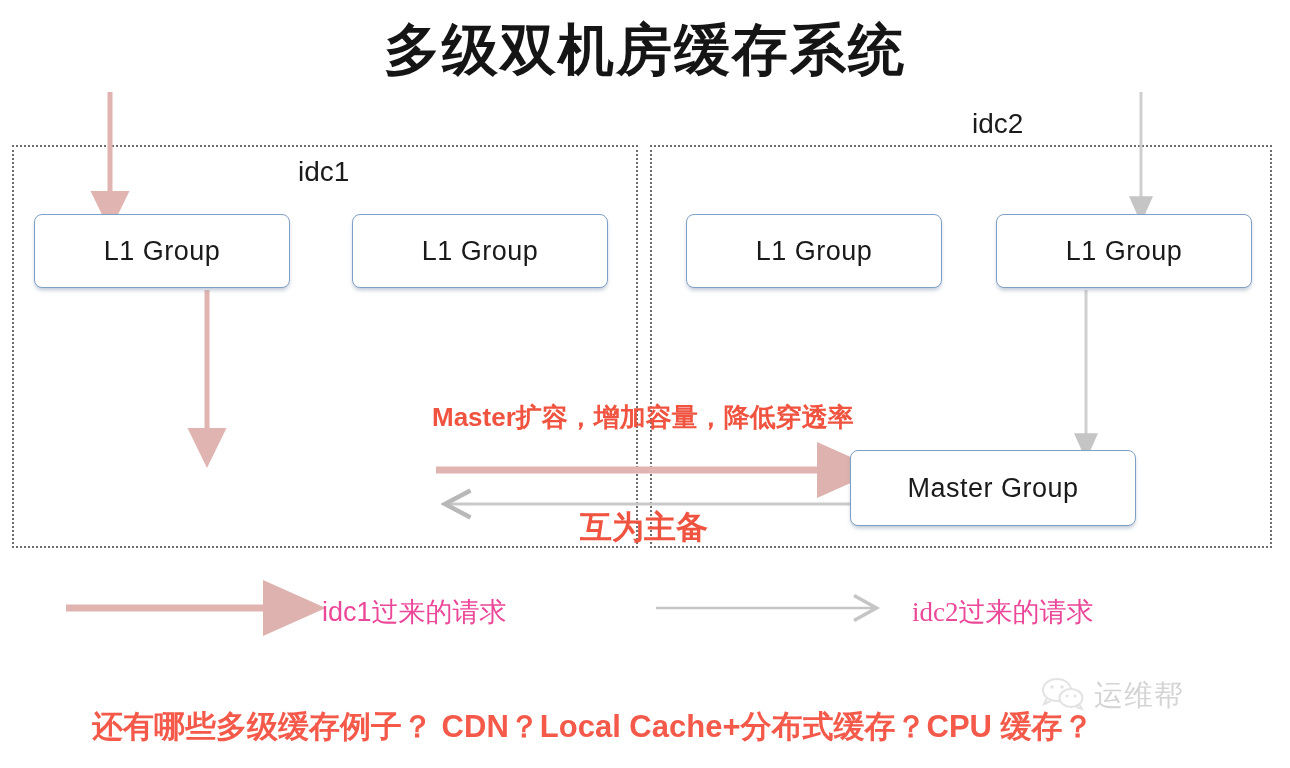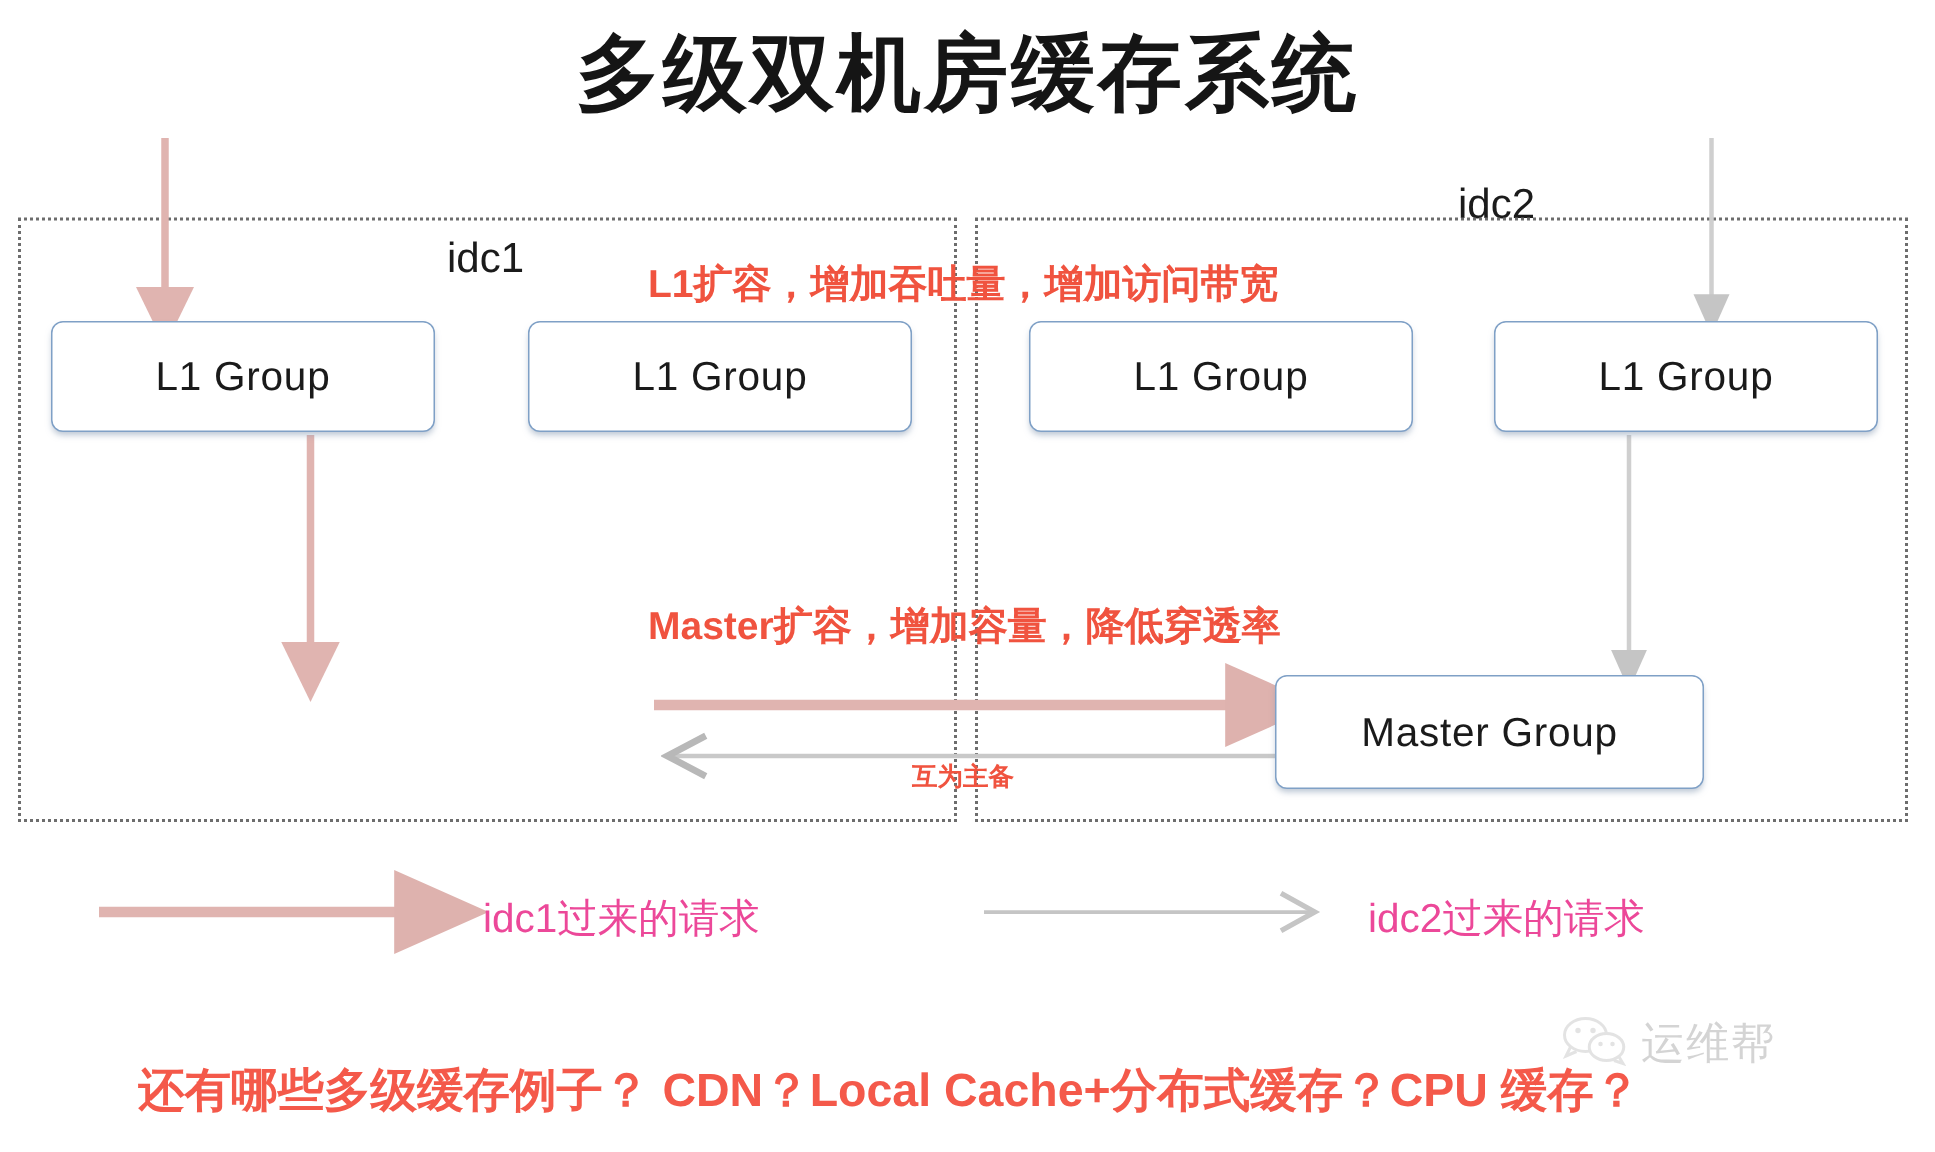--- a/index.html
+++ b/index.html
@@ -43,21 +43,21 @@
   #idc2-box { left: 650px; top: 145px; width: 622px; height: 403px; }
 
   .idc-label {
     position: absolute;
     font-size: 28px;
     color: #1b1b1b;
     font-family: "Liberation Sans", "DejaVu Sans", sans-serif;
     white-space: nowrap;
   }
   #idc1-label { left: 298px; top: 108px; margin-top: 48px; }
-  #idc2-label { left: 972px; top: 108px; margin-top: 12px; }
+  #idc2-label { left: 972px; top: 108px; }
 
   
   .group-box {
     position: absolute;
     box-sizing: border-box;
     background: #ffffff;
     border: 1.6px solid #7fa0c6;
     border-radius: 8px;
     display: flex;
     align-items: center;
@@ -80,21 +80,21 @@
     position: absolute;
     color: #f0533f;
     font-size: 26px;
     font-weight: 700;
     white-space: nowrap;
     font-family: "Liberation Sans", "DejaVu Sans", sans-serif;
   }
   #ann-l1    { left: 432px; top: 172px; }
   #ann-group { left: 34px;  top: 317px; }
   #ann-master{ left: 432px; top: 400px; }
-  #ann-mutual{ left: 608px; top: 506px; font-size: 17px; text-align: right; }
+  #ann-mutual{ left: 580px; top: 506px; font-size: 32px; text-align: right; }
 
   
   #bottom-question {
     position: absolute;
     left: 92px;
     top: 706px;
     color: #f4594a;
     font-size: 31px;
     font-weight: 700;
     white-space: nowrap;
@@ -110,21 +110,21 @@
   }
 
   
   .legend-label {
     position: absolute;
     font-size: 27px;
     color: #ec4899;
     white-space: nowrap;
   }
   #legend1-label { left: 322px; top: 594px; }
-  #legend2-label { left: 912px; top: 594px; }
+  #legend2-label { left: 912px; top: 594px; font-family: Liberation Serif, serif; }
 
   
   #watermark {
     position: absolute;
     left: 1042px;
     top: 676px;
     display: flex;
     align-items: center;
     gap: 8px;
     opacity: 0.42;
@@ -211,21 +211,20 @@
     <span>L1 Group</span>
   </div>
   <div class="group-box" id="l1-4">
     <span>L1 Group</span>
   </div>
 
   <div class="group-box" id="slave-group">
     <span>Master Group</span>
   </div>
 
-  <div class="ann-red" id="ann-l1">L1扩容，增加吞吐量，增加访问带宽</div>
   <div class="ann-red" id="ann-master">Master扩容，增加容量，降低穿透率</div>
   <div class="ann-red" id="ann-mutual">互为主备</div>
 
   <div class="legend-label" id="legend1-label">idc1过来的请求</div>
   <div class="legend-label" id="legend2-label">idc2过来的请求</div>
 
   <div id="bottom-question">还有哪些多级缓存例子？ CDN？Local Cache+分布式缓存？CPU 缓存？</div>
 
   <div id="watermark">
     <span>

